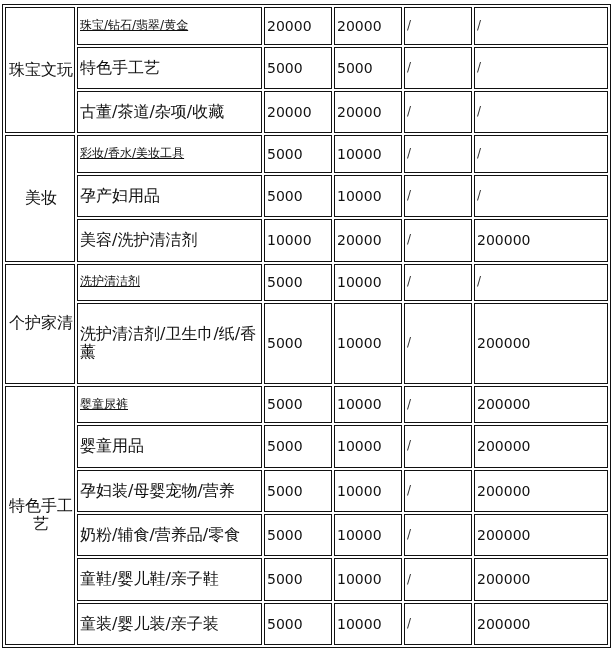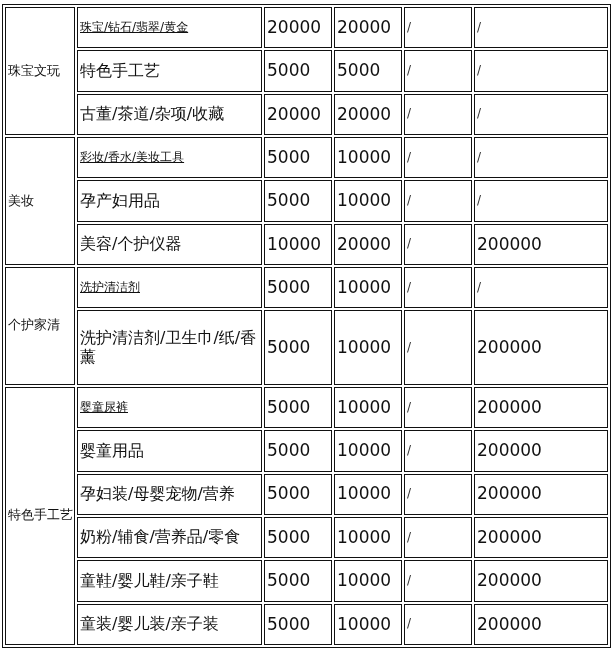--- a/index.html
+++ b/index.html
@@ -13,24 +13,24 @@
     font-family: "DejaVu Sans", "Liberation Sans", sans-serif;
     color: #111;
   }
   table.grid td {
     border: 1px solid #111;
     padding: 0 0 0 2px;
     vertical-align: middle;
     overflow: hidden;
     line-height: 1.15;
   }
-  td.group { font-size: 13px; }
+  td.group { font-size: 16px; text-align: center; }
   td.item-s { font-size: 12px; text-decoration: underline; }
   td.item-l { font-size: 16px; margin-left: 24px; }
-  td.num { font-size: 17px; }
+  td.num { font-size: 14px; }
   td.slash { font-size: 12px; color: #333; }
 </style>
 </head>
 <body>
 
 <table class="grid">
   <colgroup>
     <col style="width:70px">
       <col style="width:185px">
       <col style="width:68px">
@@ -72,21 +72,21 @@
       <td class="slash">/</td>
     </tr>
     <tr>
       <td class="item-l">孕产妇用品</td>
       <td class="num">5000</td>
       <td class="num">10000</td>
       <td class="slash">/</td>
       <td class="slash">/</td>
     </tr>
     <tr>
-      <td class="item-l">美容/个护仪器</td>
+      <td class="item-l">美容/洗护清洁剂</td>
       <td class="num">10000</td>
       <td class="num">20000</td>
       <td class="slash">/</td>
       <td class="num">200000</td>
     </tr>
 
     <tr>
       <td class="group" rowspan="2">个护家清</td>
       <td class="item-s">洗护清洁剂</td>
       <td class="num">5000</td>

